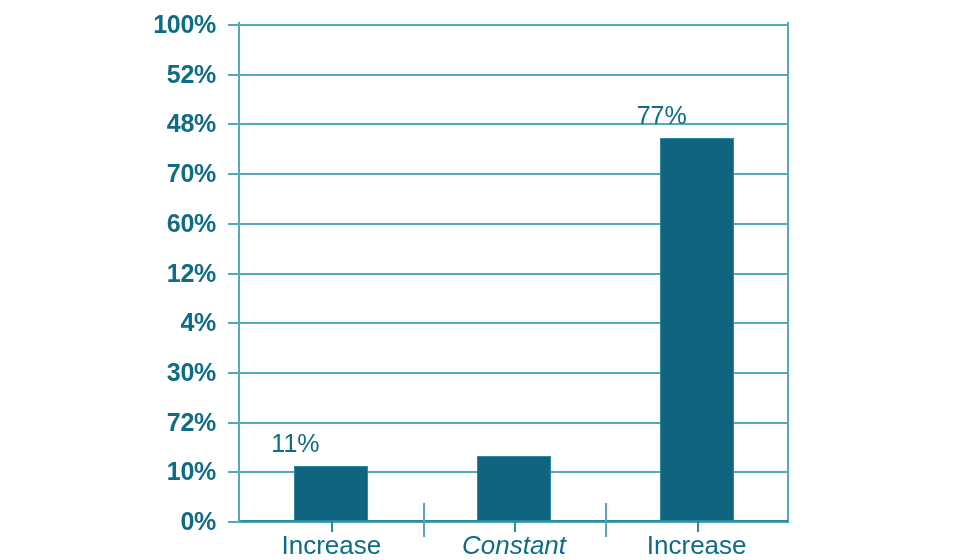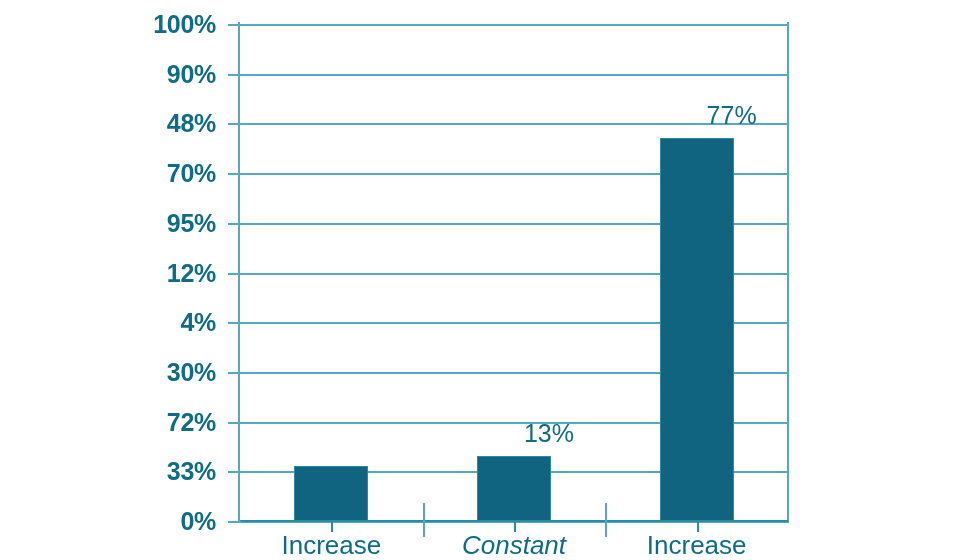--- a/index.html
+++ b/index.html
@@ -97,21 +97,21 @@
   
   .bar {
     position: absolute;
     background: #10647f;
     border: 1px solid #2a8ba3;
     box-sizing: border-box;
   }
 
   .bar-value {
     position: absolute;
-    text-align: right;
+    text-align: left;
     font-size: 25px;
     font-weight: normal;
     color: #0e6c86;
     white-space: nowrap;
   }
 
   
   .xtick-boundary {
     position: absolute;
     top: 503px;
@@ -170,66 +170,66 @@
   <div class="axis-right-line"></div>
   <div class="axis-x-line"></div>
 
   <div id="y-axis">
       <div class="ytick" style="top: 24px;"></div>
       <div class="ylabel-wrap" style="top: 24px;">
         <div class="ylabel">100%</div>
       </div>
       <div class="ytick" style="top: 73.7px;"></div>
       <div class="ylabel-wrap" style="top: 73.7px;">
-        <div class="ylabel">90%</div>
+        <div class="ylabel">52%</div>
       </div>
       <div class="ytick" style="top: 123.4px;"></div>
       <div class="ylabel-wrap" style="top: 123.4px;">
         <div class="ylabel">48%</div>
       </div>
       <div class="ytick" style="top: 173.1px;"></div>
       <div class="ylabel-wrap" style="top: 173.1px;">
         <div class="ylabel">70%</div>
       </div>
       <div class="ytick" style="top: 222.8px;"></div>
       <div class="ylabel-wrap" style="top: 222.8px;">
-        <div class="ylabel">95%</div>
+        <div class="ylabel">60%</div>
       </div>
       <div class="ytick" style="top: 272.5px;"></div>
       <div class="ylabel-wrap" style="top: 272.5px;">
         <div class="ylabel">12%</div>
       </div>
       <div class="ytick" style="top: 322.2px;"></div>
       <div class="ylabel-wrap" style="top: 322.2px;">
         <div class="ylabel">4%</div>
       </div>
       <div class="ytick" style="top: 371.9px;"></div>
       <div class="ylabel-wrap" style="top: 371.9px;">
         <div class="ylabel">30%</div>
       </div>
       <div class="ytick" style="top: 421.6px;"></div>
       <div class="ylabel-wrap" style="top: 421.6px;">
         <div class="ylabel">72%</div>
       </div>
       <div class="ytick" style="top: 471.3px;"></div>
       <div class="ylabel-wrap" style="top: 471.3px;">
-        <div class="ylabel">33%</div>
+        <div class="ylabel">10%</div>
       </div>
       <div class="ytick" style="top: 521px;"></div>
       <div class="ylabel-wrap" style="top: 521px;">
         <div class="ylabel">0%</div>
       </div>
     </div>
 
   <div id="x-axis">
       <div class="xtick-center" style="left: 331.333px;"></div>
       <div class="xlabel" style="left: 331.333px;">Increase</div>
       <div class="xtick-center" style="left: 514px;"></div>
       <div class="xlabel" style="left: 514px; font-style: italic;">Constant</div>
       <div class="xtick-center" style="left: 696.667px;"></div>
       <div class="xlabel" style="left: 696.667px;">Increase</div>
       <div class="xtick-boundary" style="left: 422.667px;"></div>
       <div class="xtick-boundary" style="left: 605.333px;"></div>
     </div>
 
-    <div class="bar-value" style="left: 454px; top: 419.39px; width: 120px;">13%</div>
+<div class="bar-value" style="left: 271.333px; top: 429.33px; width: 120px;">11%</div>
     <div class="bar-value" style="left: 636.667px; top: 101.31px; width: 120px;">77%</div>
   </div>
 
 </body></html>

